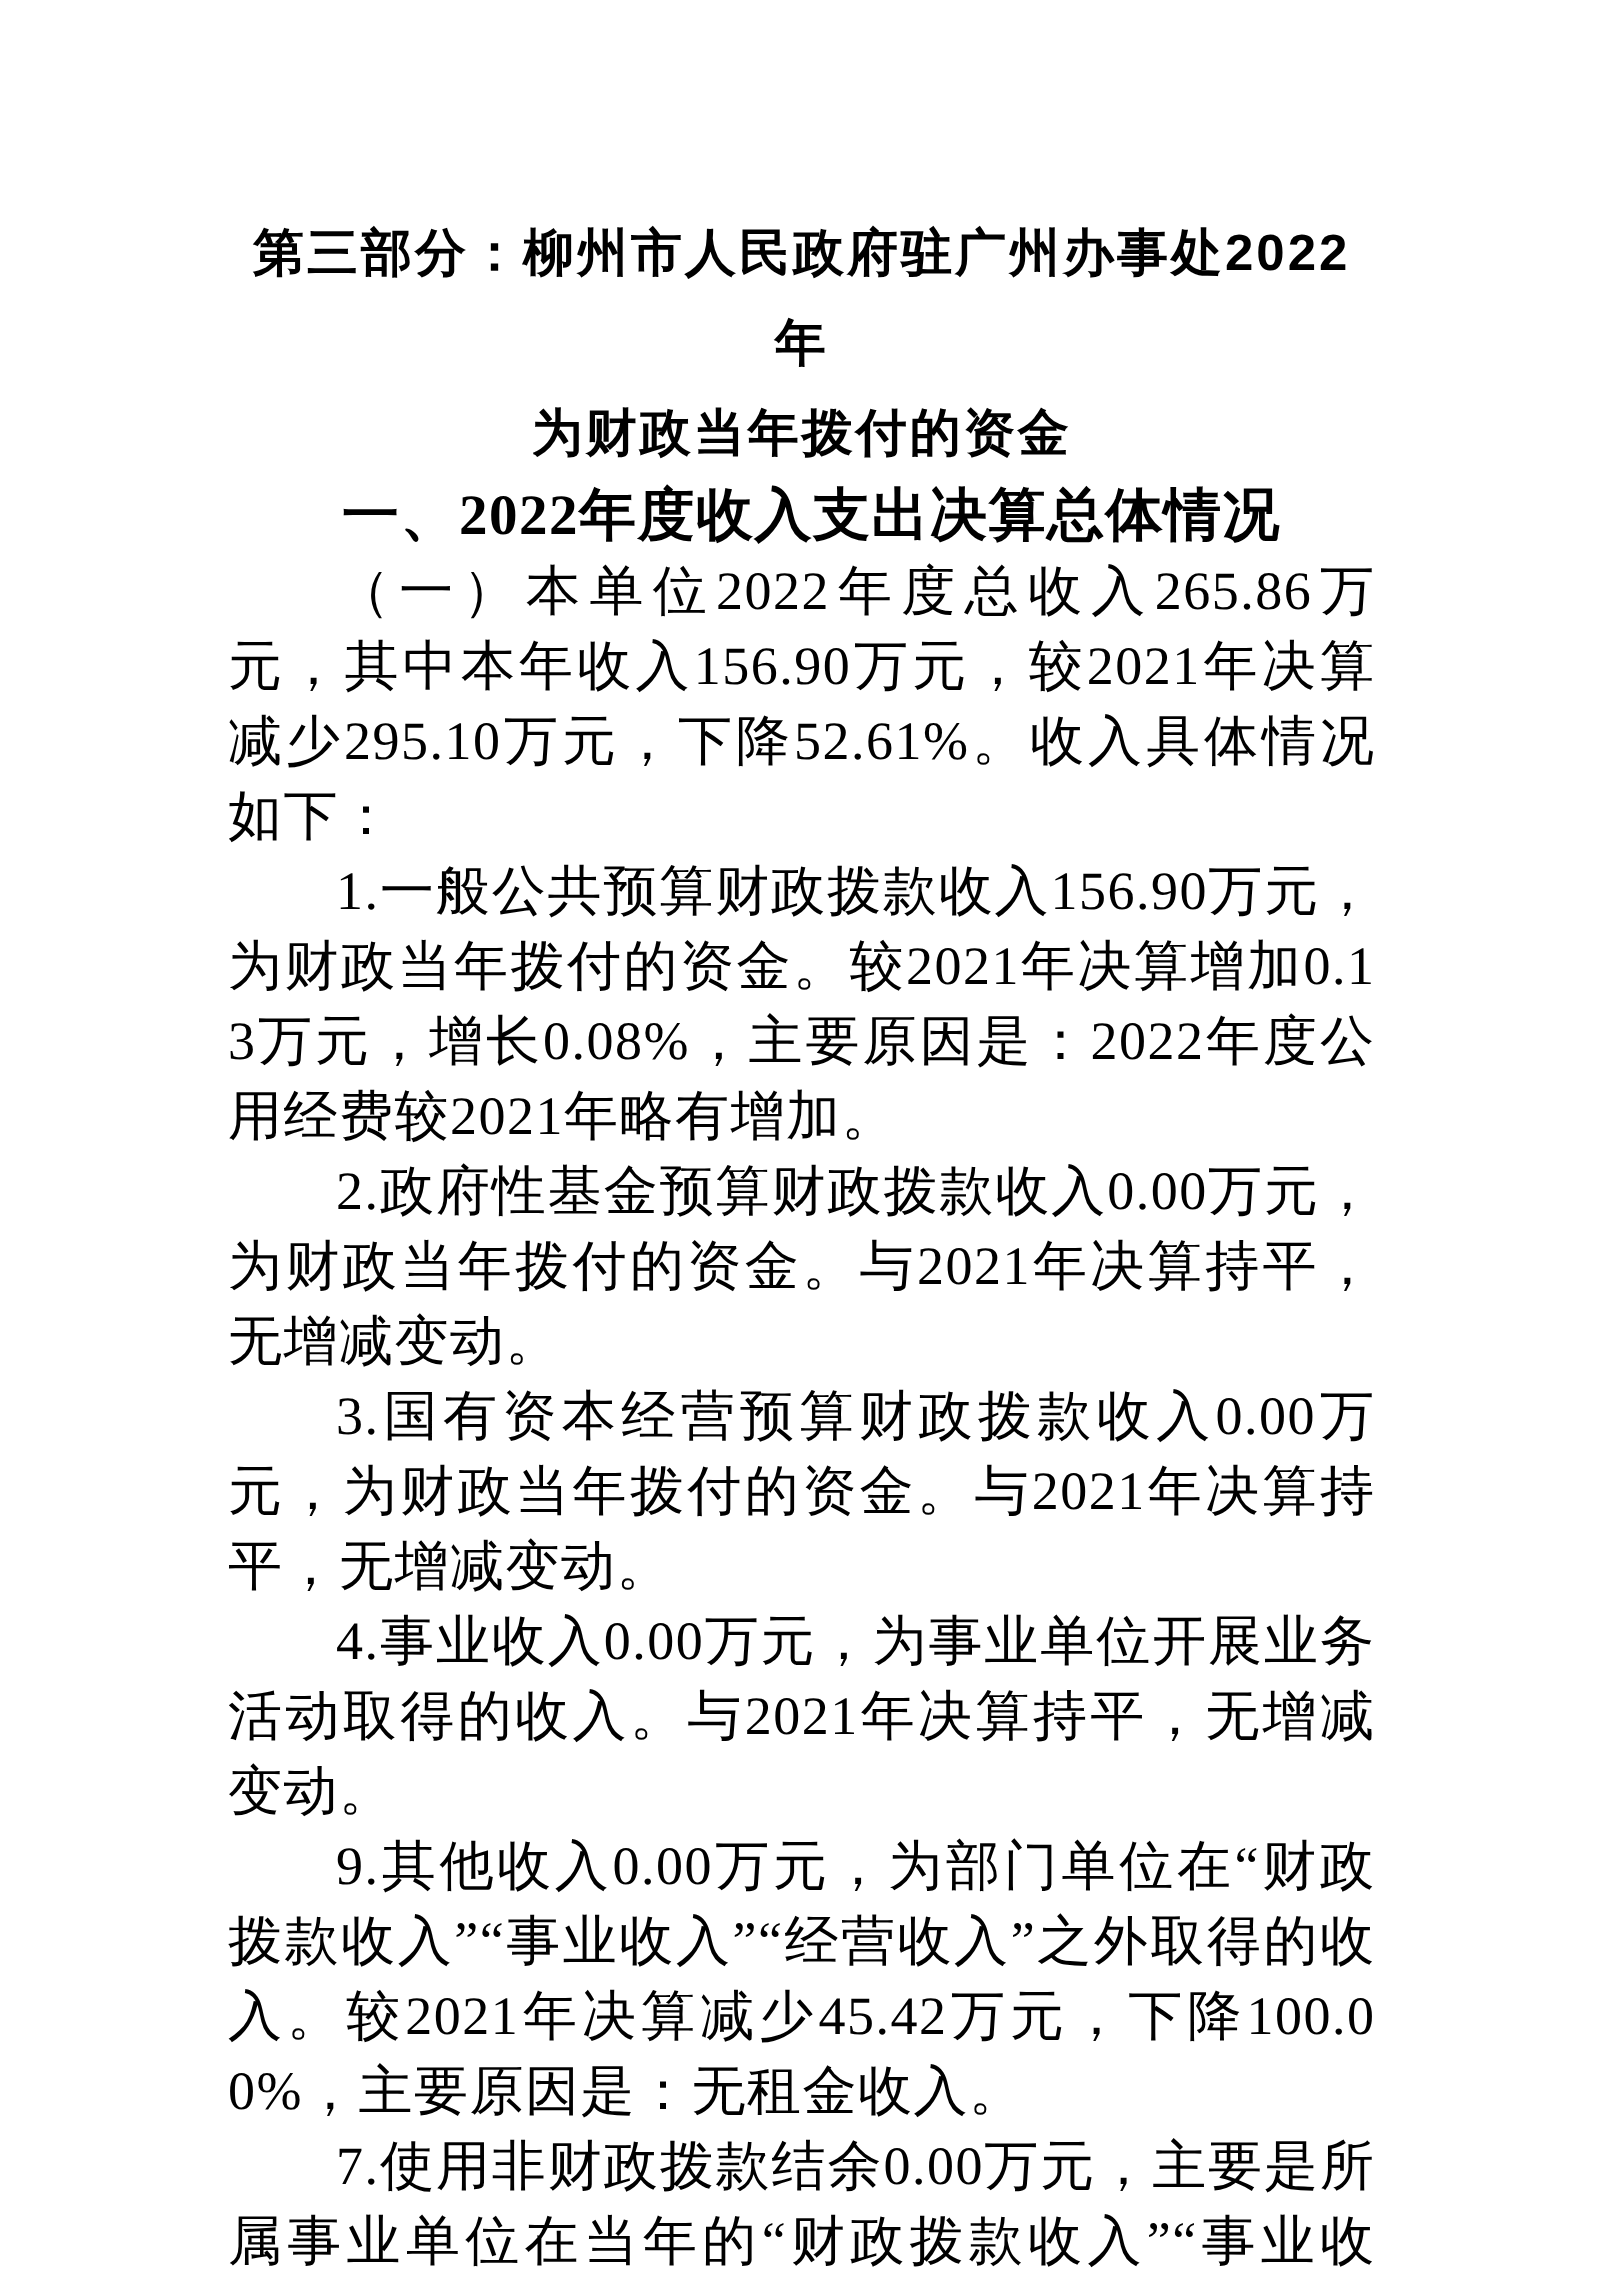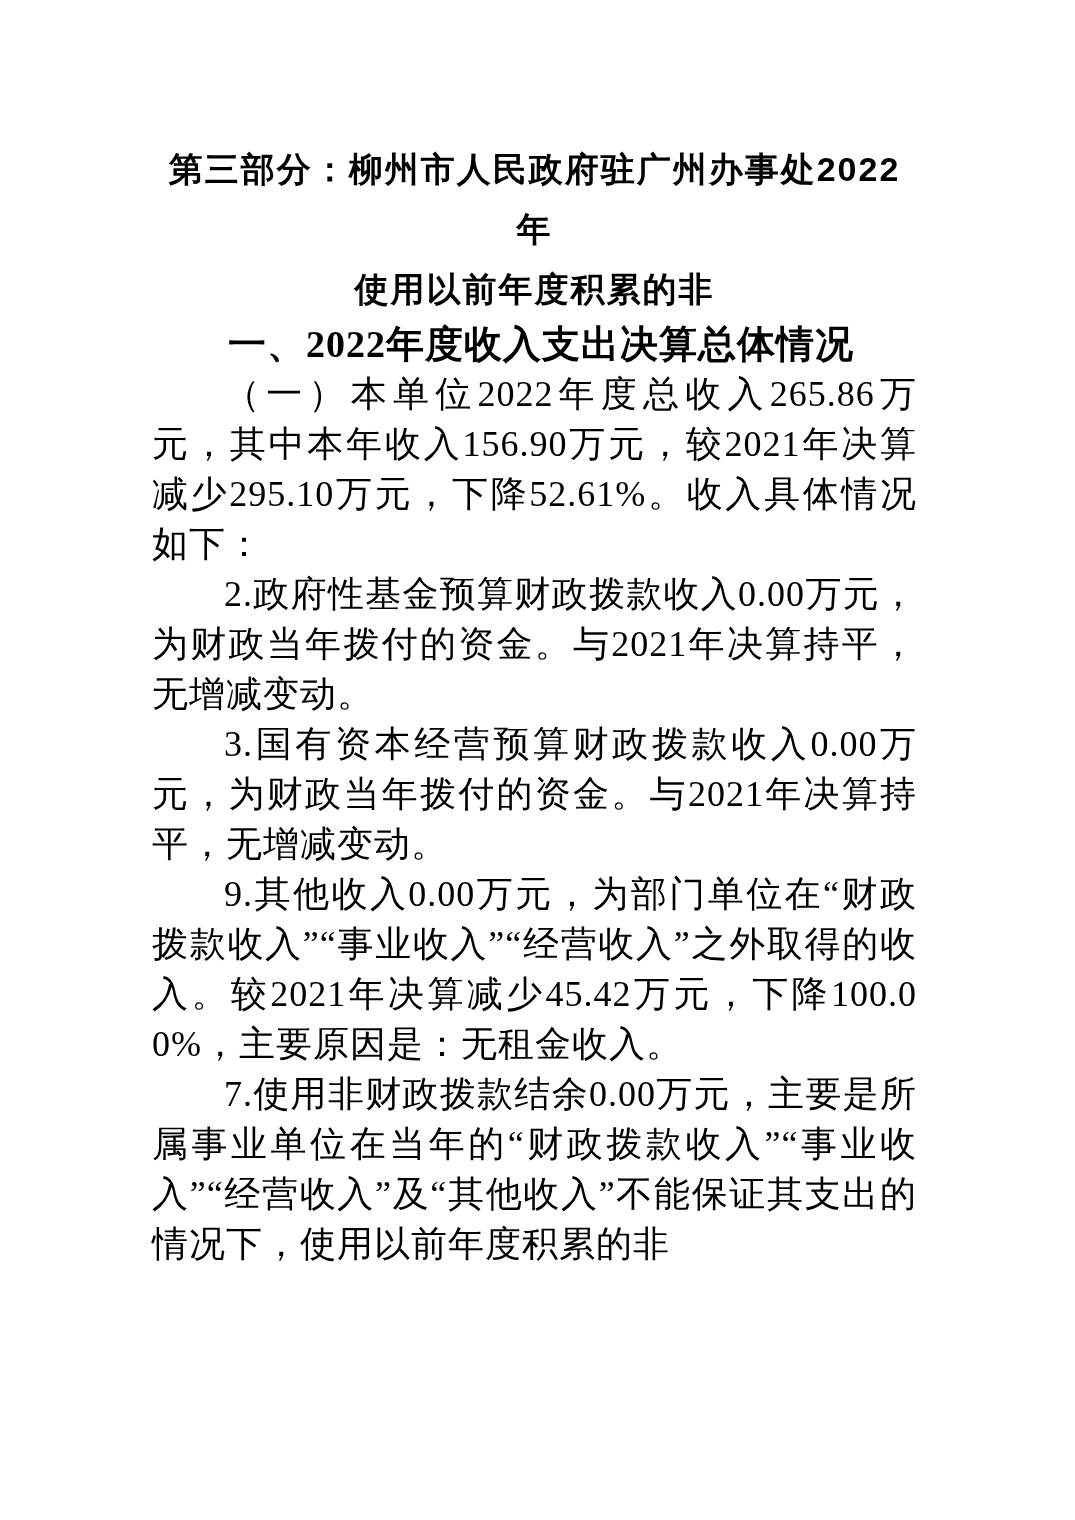--- a/index.html
+++ b/index.html
@@ -50,31 +50,33 @@
     word-break: break-all;
   }
 </style>
 </head>
 <body>
 
 <div class="page">
 
   <h1 class="doc-title">
     <span class="title-line">第三部分：柳州市人民政府驻广州办事处2022年</span>
-    <span class="title-line">使用以前年度积累的非</span>
+    <span class="title-line">为财政当年拨付的资金</span>
   </h1>
 
   <h2 class="section-heading">一、2022年度收入支出决算总体情况</h2>
 
   <p class="body-para">（一）本单位2022年度总收入265.86万元，其中本年收入156.90万元，较2021年决算减少295.10万元，下降52.61%。收入具体情况如下：</p>
 
+  <p class="body-para">1.一般公共预算财政拨款收入156.90万元，为财政当年拨付的资金。较2021年决算增加0.13万元，增长0.08%，主要原因是：2022年度公用经费较2021年略有增加。</p>
 
   <p class="body-para">2.政府性基金预算财政拨款收入0.00万元，为财政当年拨付的资金。与2021年决算持平，无增减变动。</p>
 
   <p class="body-para">3.国有资本经营预算财政拨款收入0.00万元，为财政当年拨付的资金。与2021年决算持平，无增减变动。</p>
 
+  <p class="body-para">4.事业收入0.00万元，为事业单位开展业务活动取得的收入。与2021年决算持平，无增减变动。</p>
 
 
   <p class="body-para">9.其他收入0.00万元，为部门单位在“财政拨款收入”“事业收入”“经营收入”之外取得的收入。较2021年决算减少45.42万元，下降100.00%，主要原因是：无租金收入。</p>
 
   <p class="body-para">7.使用非财政拨款结余0.00万元，主要是所属事业单位在当年的“财政拨款收入”“事业收入”“经营收入”及“其他收入”不能保证其支出的情况下，使用以前年度积累的非</p>
 
 </div>
 
 </body></html>

